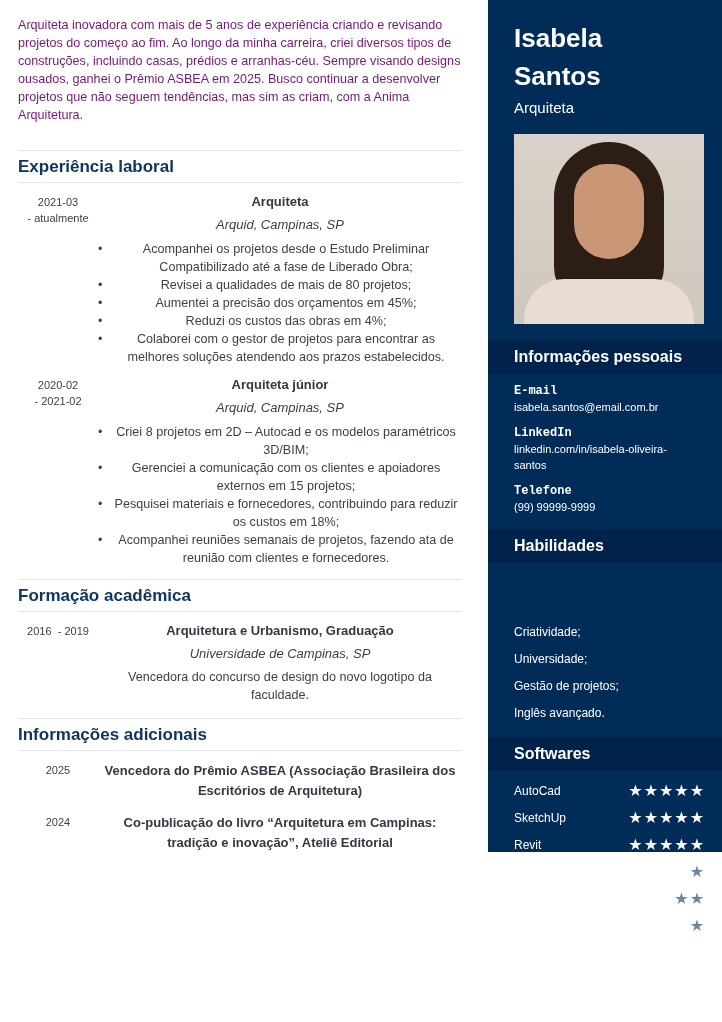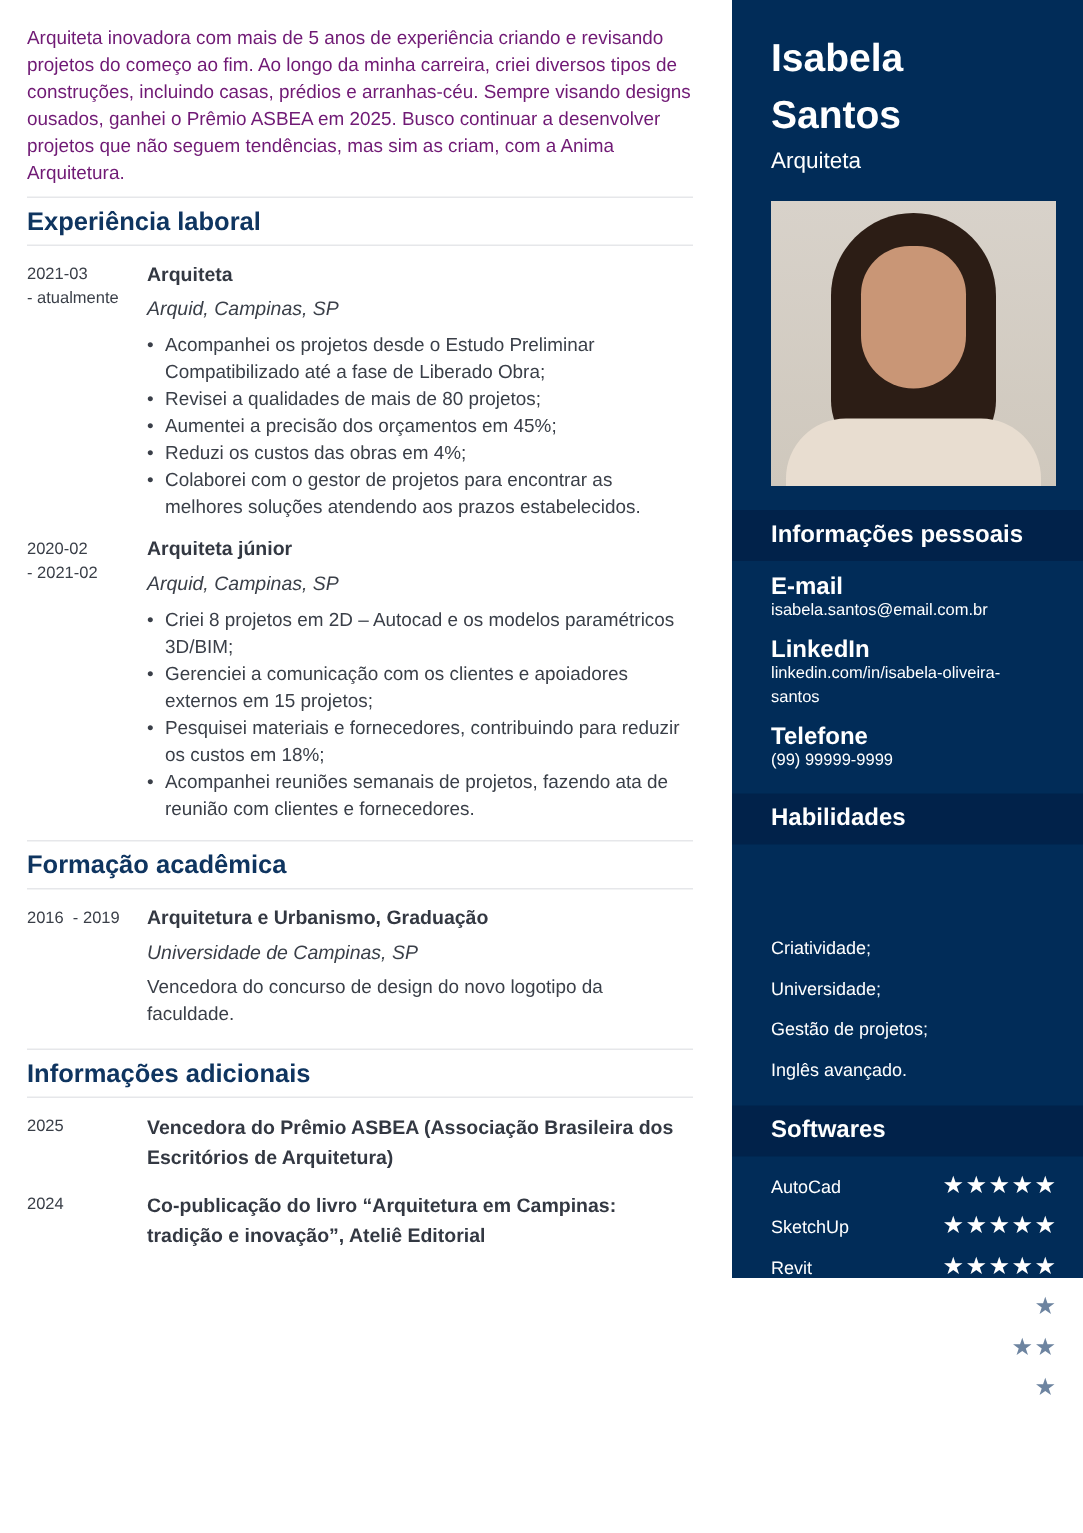--- a/index.html
+++ b/index.html
@@ -5,30 +5,30 @@
   * { box-sizing: border-box; margin: 0; padding: 0; }
   html, body { width: 722px; height: 1022px; background: #ffffff; overflow: hidden; }
   body { font-family: "Liberation Sans", sans-serif; color: #333842; position: relative; }
 
   .page { position: relative; width: 722px; height: 1022px; }
 
   
   .main { position: absolute; left: 18px; top: 16px; width: 444px; }
   .summary { font-size: 12.6px; line-height: 18px; color: #701a75; }
 
-  .section { margin-top: 7px; }
+  .section { margin-top: 26px; }
   .section-head {
     border-top: 1px solid #e6e7ea;
     border-bottom: 1px solid #e6e7ea;
     padding: 6px 0 5px 0;
     margin-bottom: 10px;
   }
   .section-title { font-size: 17px; font-weight: bold; color: #0f3560; }
 
-  .entry { display: flex; margin-bottom: 6px; }
+  .entry { display: flex; margin-bottom: 6px; text-align: center; }
   .entry-date { width: 80px; flex-shrink: 0; font-size: 11px; line-height: 16px; color: #3a3f48; padding-top: 1px; }
   .entry-date div { white-space: pre; }
   .entry-body { flex: 1; }
   .entry-title { font-size: 13px; font-weight: bold; color: #333842; line-height: 18px; }
   .entry-sub { font-size: 13px; font-style: italic; color: #3a3f48; line-height: 18px; margin-top: 5px; }
   .entry-desc { font-size: 12.6px; color: #3a3f48; line-height: 18px; margin-top: 5px; }
   .bullets { list-style: none; margin-top: 6px; }
   .bullets li { position: relative; padding-left: 12px; font-size: 12.6px; line-height: 18px; color: #3a3f48; }
   .bullets li::before { content: "•"; position: absolute; left: 0; top: 0; color: #3a3f48; }
 
@@ -51,21 +51,21 @@
   }
   .photo .hair { position: absolute; left: 40px; top: 8px; width: 110px; height: 165px; background: #2c1d15; border-radius: 55px 55px 40px 40px; }
   .photo .face { position: absolute; left: 60px; top: 30px; width: 70px; height: 95px; background: #c99676; border-radius: 35px 35px 38px 38px; }
   .photo .shirt { position: absolute; left: 10px; top: 145px; width: 170px; height: 60px; background: #e8ddd0; border-radius: 40px 40px 0 0; }
 
   .side-head {
     margin-top: 16px; background: #01224a; padding: 0 0 0 26px;
     height: 34px; line-height: 34px; font-size: 16px; font-weight: bold;
   }
   .info-block { padding: 10px 26px 0 26px; }
-  .info-label { font-size: 16px; font-weight: bold; line-height: 15px; }
+  .info-label { font-size: 12px; font-weight: bold; line-height: 15px; font-family: Liberation Mono, monospace; }
   .info-value { font-size: 11px; line-height: 16px; margin-bottom: 11px; }
 
   .skills { padding: 10px 26px 0 26px; margin-top: 46px; }
   .skill { font-size: 12px; line-height: 27px; }
 
   .softwares { padding: 6px 18px 0 26px; }
   .sw-row { display: flex; justify-content: space-between; align-items: center; height: 27px; }
   .sw-name { font-size: 12px; }
   .stars { display: flex; gap: 1px; }
   .star { font-size: 16px; line-height: 16px; color: #ffffff; }

